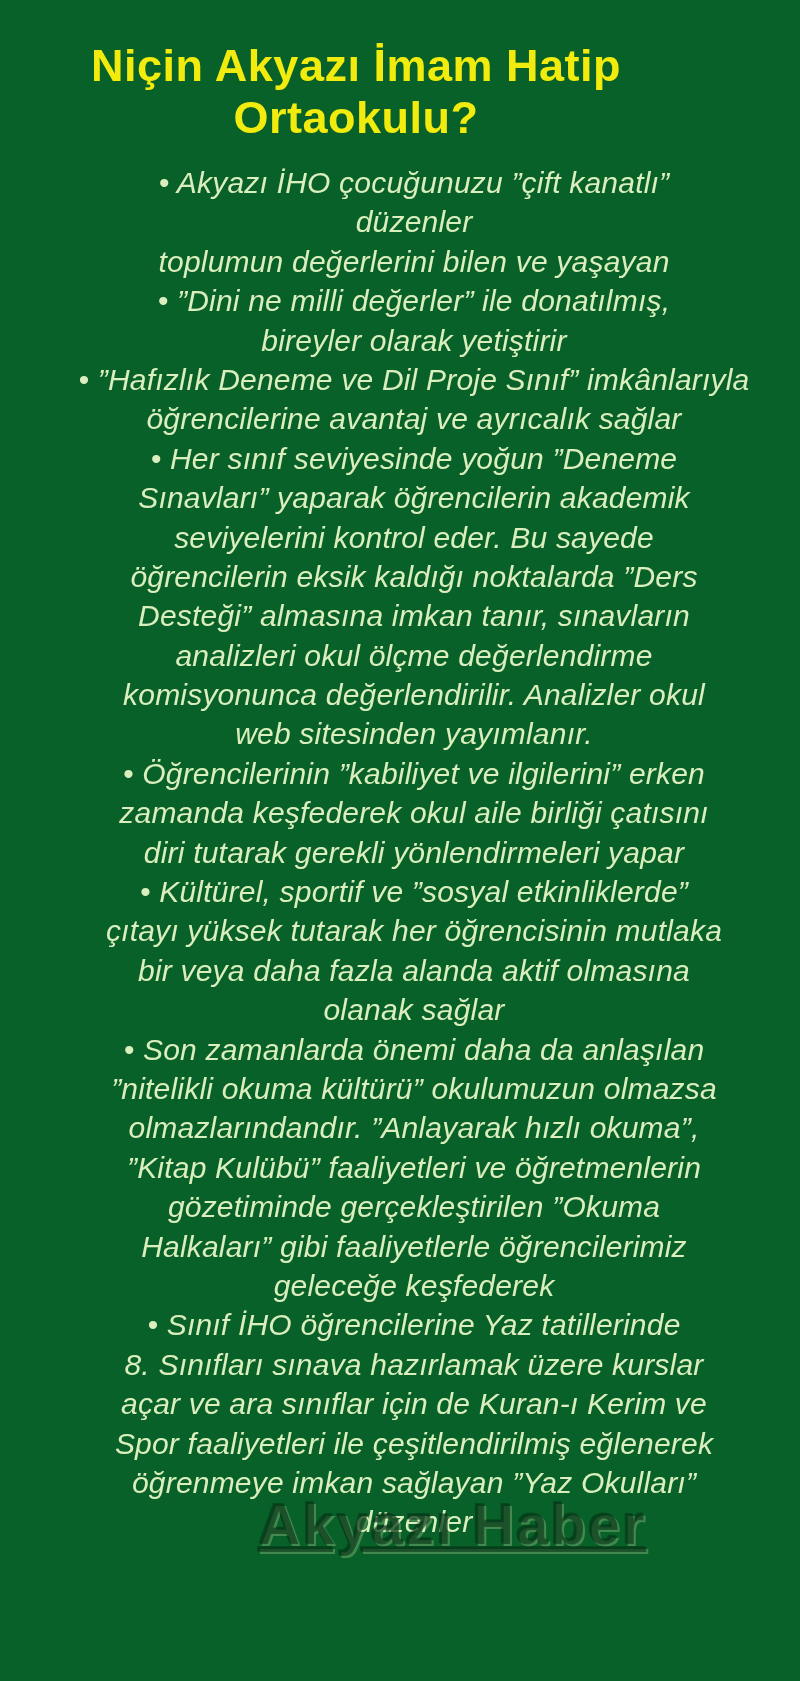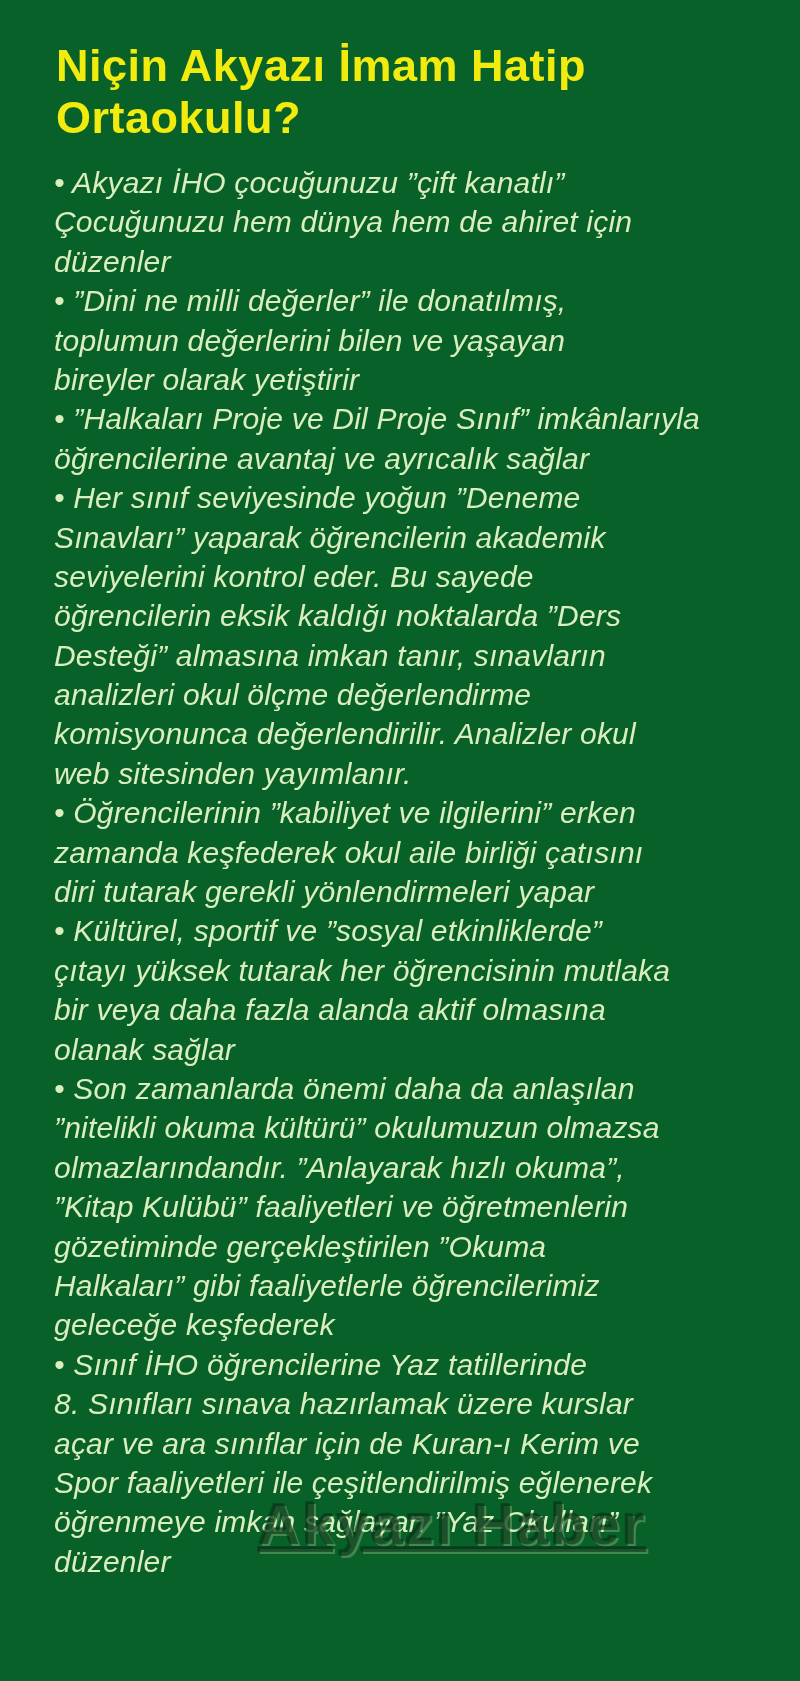--- a/index.html
+++ b/index.html
@@ -11,20 +11,21 @@
     height: 1681px;
     background: var(--bg, #086128);
     overflow: hidden;
     font-family: "Liberation Sans", sans-serif;
   }
   .poster {
     position: relative;
     width: 800px;
     height: 1681px;
     background: var(--bg, #086128);
+    text-align: center;
   }
   .page-title {
     position: absolute;
     left: 56px;
     top: 40px;
     width: 600px;
     font-size: 45px;
     line-height: 52px;
     font-weight: 800;
     letter-spacing: 0.5px;
@@ -62,26 +63,25 @@
   }
 </style>
 </head>
 <body>
 
 <div class="poster">
   <div class="page-title">Niçin Akyazı İmam Hatip Ortaokulu?</div>
 
   <div class="body-text">
       <div class="line">• Akyazı İHO çocuğunuzu ”çift kanatlı”</div>
-      <div class="line">Çocuğunuzu hem dünya hem de ahiret için</div>
       <div class="line">düzenler</div>
+      <div class="line">toplumun değerlerini bilen ve yaşayan</div>
       <div class="line">• ”Dini ne milli değerler” ile donatılmış,</div>
-      <div class="line">toplumun değerlerini bilen ve yaşayan</div>
       <div class="line">bireyler olarak yetiştirir</div>
-      <div class="line">• ”Halkaları Proje ve Dil Proje Sınıf” imkânlarıyla</div>
+      <div class="line">• ”Hafızlık Deneme ve Dil Proje Sınıf” imkânlarıyla</div>
       <div class="line">öğrencilerine avantaj ve ayrıcalık sağlar</div>
       <div class="line">• Her sınıf seviyesinde yoğun ”Deneme</div>
       <div class="line">Sınavları” yaparak öğrencilerin akademik</div>
       <div class="line">seviyelerini kontrol eder. Bu sayede</div>
       <div class="line">öğrencilerin eksik kaldığı noktalarda ”Ders</div>
       <div class="line">Desteği” almasına imkan tanır, sınavların</div>
       <div class="line">analizleri okul ölçme değerlendirme</div>
       <div class="line">komisyonunca değerlendirilir. Analizler okul</div>
       <div class="line">web sitesinden yayımlanır.</div>
       <div class="line">• Öğrencilerinin ”kabiliyet ve ilgilerini” erken</div>

